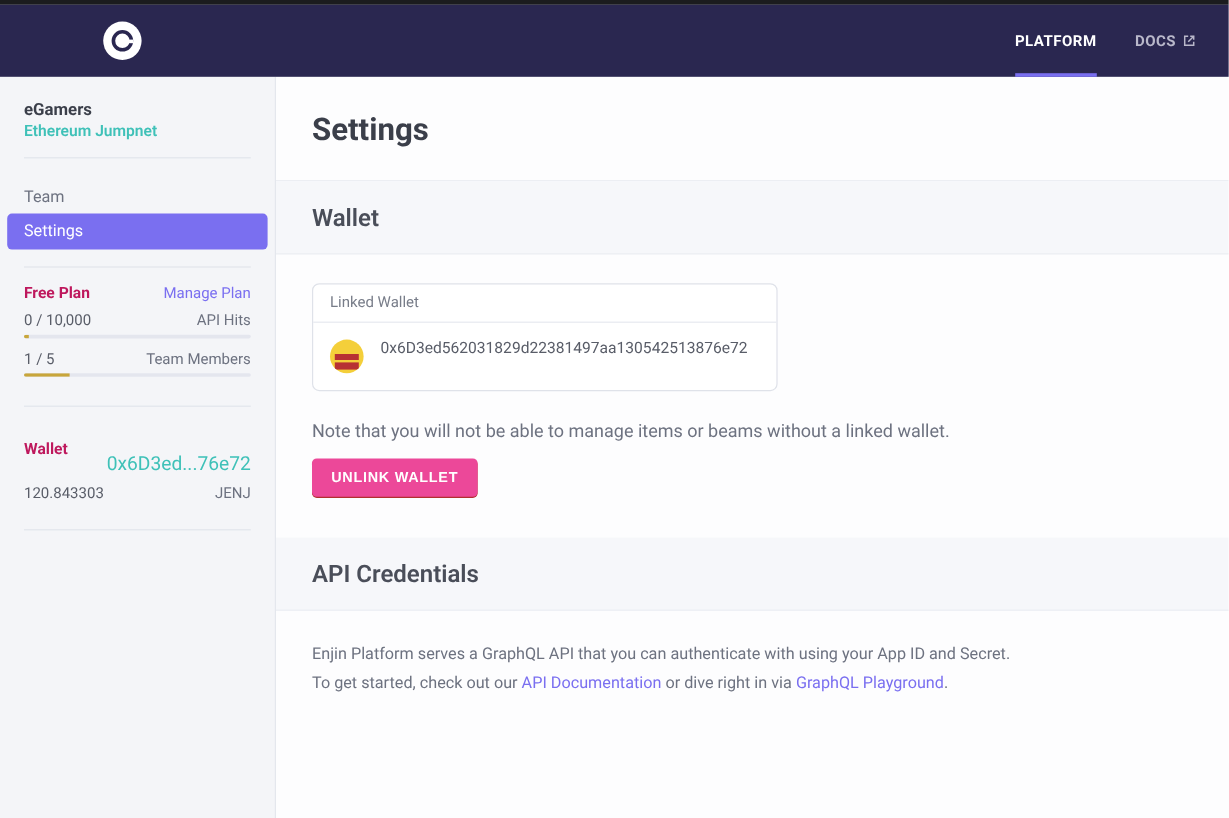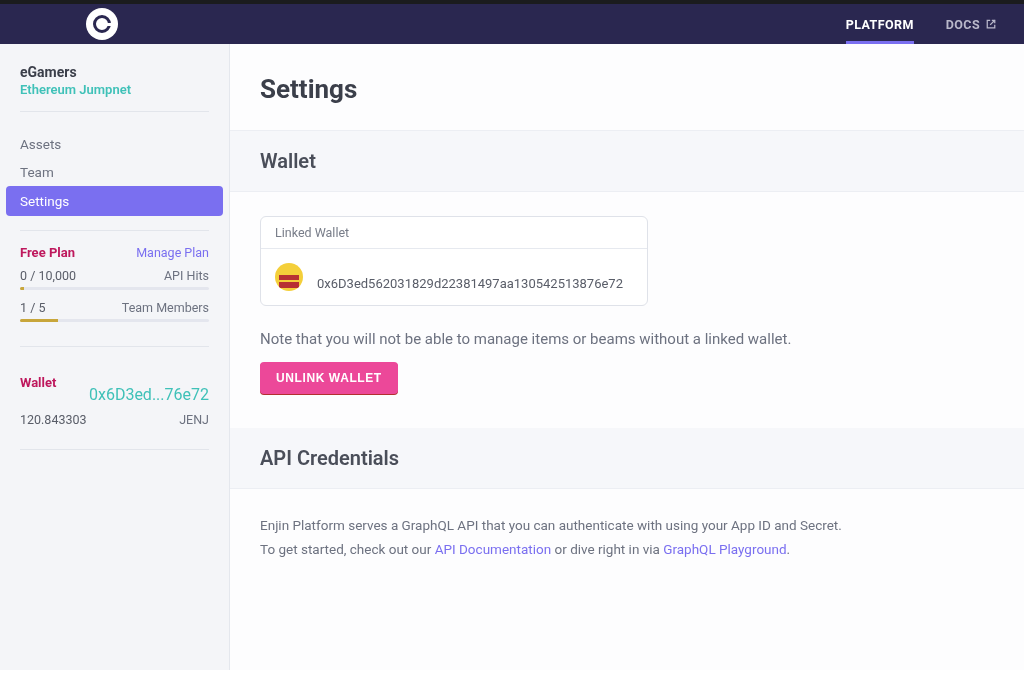--- a/index.html
+++ b/index.html
@@ -1,21 +1,21 @@
 <!DOCTYPE html>
 <html><head>
 <meta charset="utf-8">
 <style>
   * { box-sizing: border-box; margin: 0; padding: 0; }
   html, body { width: 1024px; height: 682px; font-family: -apple-system, BlinkMacSystemFont, "Segoe UI", Roboto, "Helvetica Neue", Arial, sans-serif; overflow: hidden; background:#fff; }
   
   .topbar-black { height:4px; background:#1b1c1e; }
   
   .topnav {
-    height:40px;
+    height:60px;
     background:#2a2750;
     display:flex;
     align-items:center;
     padding:0 28px 0 86px;
     position:relative;
   }
   .logo-wrap {
     position:absolute; left:86px; top:50%; transform:translateY(-50%);
     width:32px; height:32px; border-radius:50%; background:#fff;
     display:flex; align-items:center; justify-content:center;
@@ -80,21 +80,21 @@
   
   .section-body { padding:24px 48px 34px 30px; }
   
   .wallet-card {
     width:388px; border:1px solid #dfe2e9; border-radius:6px; background:#fff;
   }
   .wallet-card-head {
     padding:8px 14px; border-bottom:1px solid #e6e9ef; font-size:12.5px; color:#787d89;
   }
   .wallet-card-body {
-    padding:14px 14px; display:flex; align-items:flex-end; gap:14px;
+    padding:14px 14px; display:flex; align-items:flex-start; gap:14px;
   }
   .avatar {
     width:28px; height:28px; border-radius:50%; background:#f4cf3a; position:relative; flex:none;
     overflow:hidden;
   }
   .avatar::before { content:""; position:absolute; left:4px; right:4px; top:12px; height:5px; background:#b73033;}
   .avatar::after  { content:""; position:absolute; left:4px; right:4px; bottom:3px; height:6px; background:#b73033;}
   .wallet-addr { font-size:13px; color:#595d68; word-break:break-all;}
   
   .note { font-size:15px; color:#6d7280; margin:24px 0 14px 0;}
@@ -136,21 +136,20 @@
 
 <div class="body">
   <div class="sidebar">
     <div class="side-sec">
       <div class="proj-name">eGamers</div>
       <div class="proj-net">Ethereum Jumpnet</div>
     </div>
     <div class="side-divider"></div>
 
     <div class="nav-list">
-      <div class="nav-item">Assets</div>
       <div class="nav-item">Team</div>
       <div class="nav-item active">Settings</div>
     </div>
 
     <div style="height:14px;"></div>
     <div class="side-divider"></div>
 
     <div class="side-sec">
       <div class="plan-row">
         <span class="plan-title">Free Plan</span>

